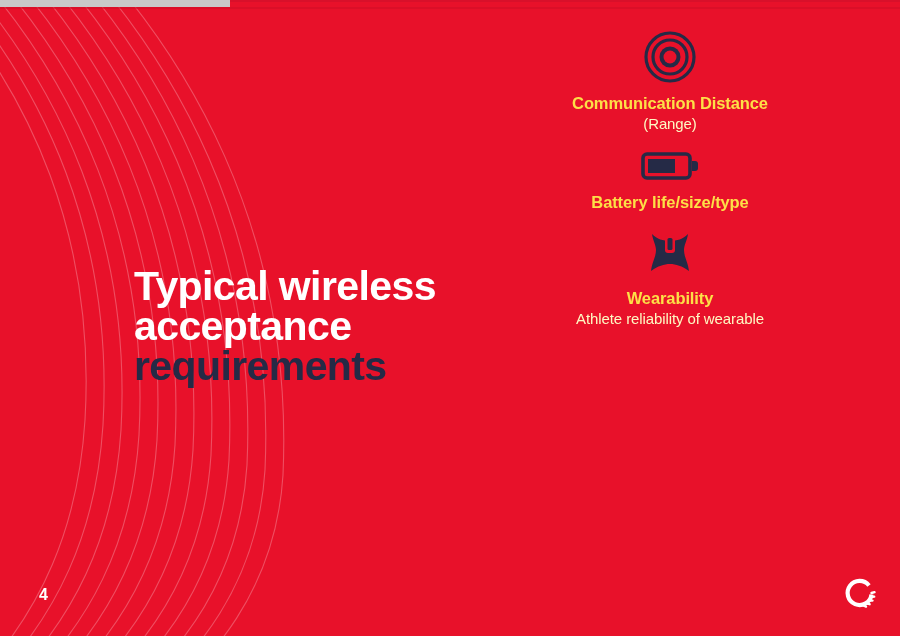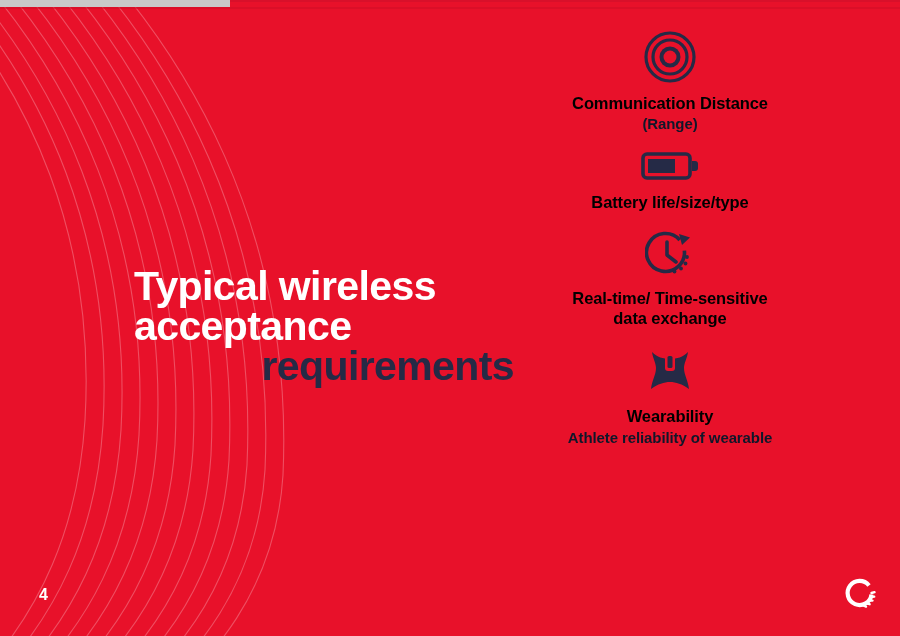--- a/index.html
+++ b/index.html
@@ -58,21 +58,21 @@
     z-index: 4;
   }
   .title-line {
     font-size: 41px;
     font-weight: bold;
     line-height: 0.98;
     letter-spacing: -0.6px;
     margin: 0;
   }
   .title-line.l1, .title-line.l2 { color: #ffffff; }
-  .title-line.l3 { color: #252a46; text-align: right; }
+  .title-line.l3 { color: #252a46; }
 
   
   .items {
     position: absolute;
     left: 470px;
     top: 30px;
     width: 400px;
     z-index: 4;
     display: flex;
     flex-direction: column;
@@ -83,30 +83,30 @@
     display: flex;
     flex-direction: column;
     align-items: center;
     text-align: center;
   }
   .item .icon-wrap {
     display: block;
     line-height: 0;
   }
   .item .label {
-    color: #000000;
+    color: #fde047;
     font-weight: bold;
     font-size: 16.5px;
     line-height: 1.25;
     margin-top: 9px;
     letter-spacing: -0.1px;
   }
   .item .sublabel {
-    color: #0f172a;
-    font-weight: bold;
+    color: #fef9c3;
+    font-weight: normal;
     font-size: 15px;
     line-height: 1.3;
     letter-spacing: -0.1px;
   }
   .item .sublabel.under { margin-top: 1px; }
 
   
   .item.i0 { margin-bottom: 16px; }
   .item.i1 { margin-bottom: 18px; justify-content: space-between; }
   .item.i2 { margin-bottom: 18px; }
@@ -185,35 +185,20 @@
         <svg width="58" height="34" viewBox="0 0 58 34">
           <rect x="2" y="5" width="47" height="24" rx="4" ry="4" fill="none" stroke="#252a46" stroke-width="3.6"></rect>
           <rect x="7" y="10" width="27" height="14" fill="#252a46"></rect>
           <path d="M51 12 h3 a3 3 0 0 1 3 3 v4 a3 3 0 0 1 -3 3 h-3 z" fill="#252a46"></path>
         </svg>
       </span>
       <div class="label">Battery life/size/type</div>
     </div>
 
 
-    <div class="item i3">
-      <span class="icon-wrap">
-        <svg width="50" height="48" viewBox="0 0 50 48">
-          <path d="M38.5 12.5 A19 19 0 1 0 40 24" fill="none" stroke="#252a46" stroke-width="3.6" stroke-linecap="butt" transform="rotate(-16 24 24)"></path>
-          <path d="M22 11 V 24 L 31 31" fill="none" stroke="#252a46" stroke-width="3.6" stroke-linecap="round" stroke-linejoin="round"></path>
-          <path d="M34 3 L 45 6.5 L 37 14 Z" fill="#252a46"></path>
-          <circle cx="42" cy="26" r="1.9" fill="#252a46"></circle>
-          <circle cx="40.5" cy="32.5" r="1.9" fill="#252a46"></circle>
-          <circle cx="36" cy="37.5" r="1.9" fill="#252a46"></circle>
-          <circle cx="29.5" cy="40.5" r="1.9" fill="#252a46"></circle>
-        </svg>
-      </span>
-      <div class="label">Real-time/ Time-sensitive</div>
-      <div class="label" style="margin-top:0">data exchange</div>
-    </div>
 
     <div class="item i4">
       <span class="icon-wrap">
         <svg width="52" height="48" viewBox="0 0 52 48">
           <path d="M8 3 C 13 8, 19 10, 26 10 C 33 10, 39 8, 44 3
                    C 43 10, 40 14, 40 19 C 40 26, 44 31, 45 40
                    C 38 35, 32 33, 26 33 C 20 33, 14 35, 7 40
                    C 8 31, 12 26, 12 19 C 12 14, 9 10, 8 3 Z" fill="#252a46"></path>
           <rect x="21" y="4" width="10" height="18" rx="3" ry="3" fill="#e8112a"></rect>
           <rect x="23.5" y="7" width="5" height="12" rx="1.6" ry="1.6" fill="#252a46"></rect>

